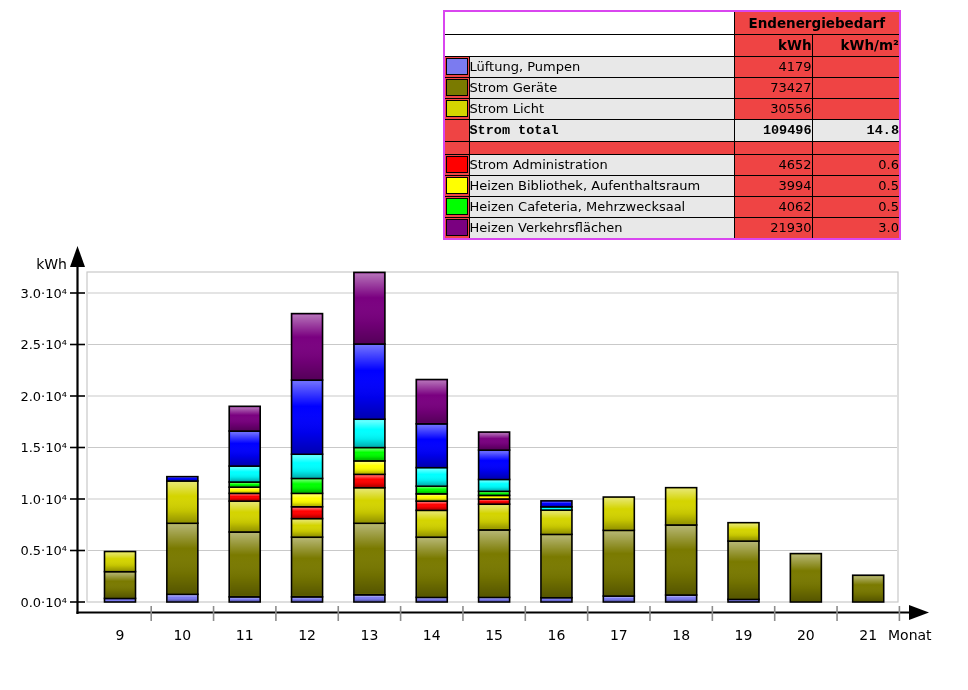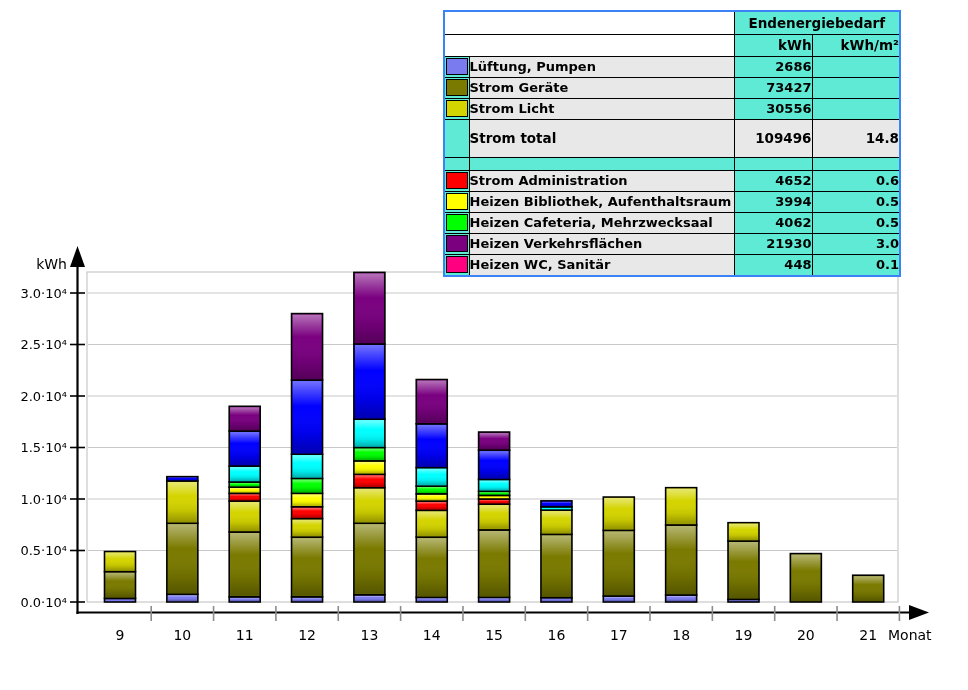--- a/index.html
+++ b/index.html
@@ -3,30 +3,30 @@
 <meta charset="utf-8">
 <style>
   html,body{margin:0;padding:0;background:#fff;}
   .canvas{position:relative;width:968px;height:690px;background:#fff;overflow:hidden;
           font-family:"DejaVu Sans","Liberation Sans",sans-serif;color:#000;}
   svg{position:absolute;left:0;top:0;}
   svg text{font-family:"DejaVu Sans","Liberation Sans",sans-serif;fill:#000;}
 
   
   .etable-wrap{position:absolute;left:443px;top:10px;}
-  table.etable{border-collapse:collapse;table-layout:fixed;background:#5eead4;
-               border:2px solid #3b82f6;font-size:13px;}
+  table.etable{border-collapse:collapse;table-layout:fixed;background:#ef4444;
+               border:2px solid #d946ef;font-size:13px;}
   table.etable td,table.etable th{border:1.5px solid #000;padding:0;vertical-align:middle;
                overflow:hidden;white-space:nowrap;}
   table.etable col.c-sw{width:25px;}
   table.etable col.c-lbl{width:265px;}
   table.etable col.c-kwh{width:78px;}
   table.etable col.c-kwhm2{width:88px;}
   tr.h1{height:23px;} tr.h2{height:22px;}
-  tr.item{height:21px;font-weight:bold;} tr.total{height:38px;} tr.spacer{height:13px;}
+  tr.item{height:21px;} tr.total{height:22px;font-family:Liberation Mono, monospace;} tr.spacer{height:13px;}
   td.blank{border-top:none;border-left:none;border-bottom:none;background:#fff;}
   th.title{font-weight:bold;text-align:center;font-size:13.5px;}
   th.colh{font-weight:bold;text-align:right;padding-right:7px;font-size:13.5px;}
   td.lbl{text-align:left;padding-left:6px;}
   td.num{text-align:right;padding-right:6px;}
   tr.item td.lbl{background:#e8e8e8;}
   tr.total td.lbl,tr.total td.num{background:#e8e8e8;font-weight:bold;font-size:13.5px;}
   .swatch{height:15px;margin:1.5px 1px;border:1.5px solid #000;}
 </style>
 </head>
@@ -272,21 +272,21 @@
         <tr class="h2">
           <td class="blank" colspan="2"></td>
           <th class="colh">kWh</th>
           <th class="colh">kWh/m²</th>
         </tr>
       <tr class="item">
             <td class="sw">
               <div class="swatch" style="background: rgb(123, 123, 240);"></div>
             </td>
             <td class="lbl">Lüftung, Pumpen</td>
-            <td class="num">2686</td>
+            <td class="num">4179</td>
             <td class="num"></td>
           </tr>
           <tr class="item">
             <td class="sw">
               <div class="swatch" style="background: rgb(122, 122, 0);"></div>
             </td>
             <td class="lbl">Strom Geräte</td>
             <td class="num">73427</td>
             <td class="num"></td>
           </tr>
@@ -335,25 +335,17 @@
             <td class="num">0.5</td>
           </tr>
           <tr class="item">
             <td class="sw">
               <div class="swatch" style="background: rgb(122, 0, 128);"></div>
             </td>
             <td class="lbl">Heizen Verkehrsflächen</td>
             <td class="num">21930</td>
             <td class="num">3.0</td>
           </tr>
-          <tr class="item">
-            <td class="sw">
-              <div class="swatch" style="background: rgb(255, 0, 128);"></div>
-            </td>
-            <td class="lbl">Heizen WC, Sanitär</td>
-            <td class="num">448</td>
-            <td class="num">0.1</td>
-          </tr>
         </tbody>
     </table>
   </div>
 
 </div>
 
 </body></html>

